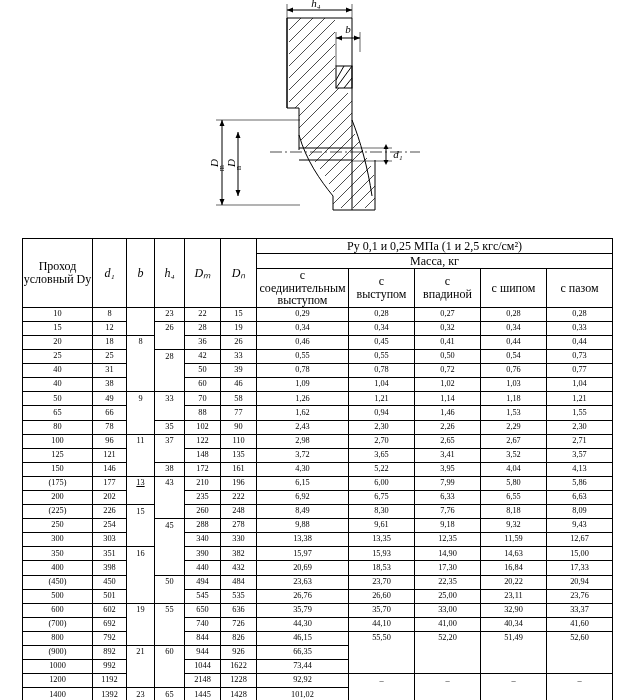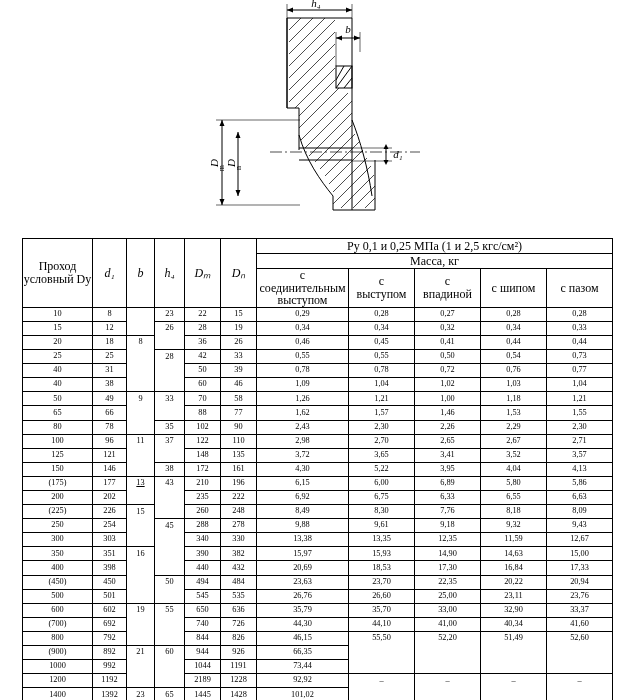--- a/index.html
+++ b/index.html
@@ -291,33 +291,33 @@
         </tr>
         <tr>
           <td>50</td>
           <td>49</td>
           <td style="border-bottom: none;">9</td>
           <td style="border-bottom: none;">33</td>
           <td>70</td>
           <td>58</td>
           <td>1,26</td>
           <td>1,21</td>
-          <td>1,00</td>
+          <td>1,14</td>
           <td>1,18</td>
           <td>1,21</td>
         </tr>
         <tr>
           <td>65</td>
           <td>66</td>
           <td style="border-top: none; border-bottom: none;"></td>
           <td style="border-top: none;"></td>
           <td>88</td>
           <td>77</td>
           <td>1,62</td>
-          <td>1,57</td>
+          <td>0,94</td>
           <td>1,46</td>
           <td>1,53</td>
           <td>1,55</td>
         </tr>
         <tr>
           <td>80</td>
           <td>78</td>
           <td style="border-top: none;"></td>
           <td>35</td>
           <td>102</td>
@@ -369,21 +369,21 @@
         </tr>
         <tr>
           <td>(175)</td>
           <td>177</td>
           <td style="border-bottom: none; text-decoration: underline;">13</td>
           <td style="border-bottom: none;">43</td>
           <td>210</td>
           <td>196</td>
           <td>6,15</td>
           <td>6,00</td>
-          <td>6,89</td>
+          <td>7,99</td>
           <td>5,80</td>
           <td>5,86</td>
         </tr>
         <tr>
           <td>200</td>
           <td>202</td>
           <td style="border-top: none;"></td>
           <td style="border-top: none; border-bottom: none;"></td>
           <td>235</td>
           <td>222</td>
@@ -535,33 +535,33 @@
           <td style="border-top: none; border-bottom: none;"></td>
           <td style="border-top: none; border-bottom: none;"></td>
           <td style="border-top: none; border-bottom: none;"></td>
         </tr>
         <tr>
           <td>1000</td>
           <td>992</td>
           <td style="border-top: none; border-bottom: none;"></td>
           <td style="border-top: none; border-bottom: none;"></td>
           <td>1044</td>
-          <td>1191</td>
+          <td>1622</td>
           <td>73,44</td>
           <td style="border-top: none;"></td>
           <td style="border-top: none;"></td>
           <td style="border-top: none;"></td>
           <td style="border-top: none;"></td>
         </tr>
         <tr>
           <td>1200</td>
           <td>1192</td>
           <td style="border-top: none;"></td>
           <td style="border-top: none;"></td>
-          <td>2189</td>
+          <td>2148</td>
           <td>1228</td>
           <td>92,92</td>
           <td style="border-bottom: none;">–</td>
           <td style="border-bottom: none;">–</td>
           <td style="border-bottom: none;">–</td>
           <td style="border-bottom: none;">–</td>
         </tr>
         <tr>
           <td>1400</td>
           <td>1392</td>

